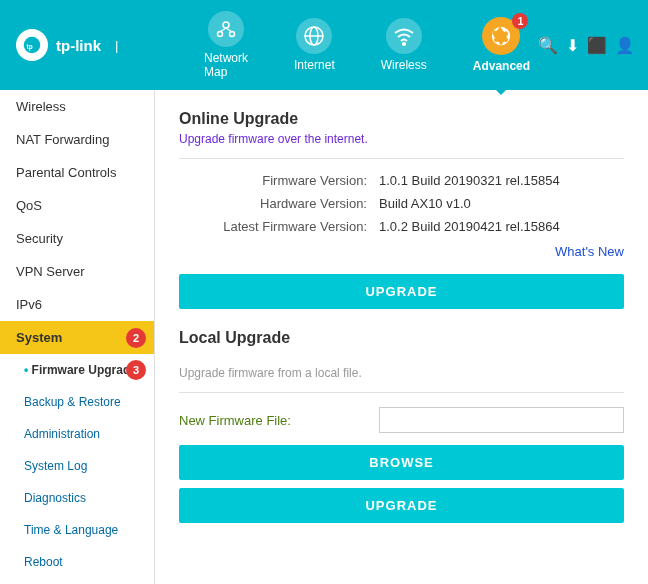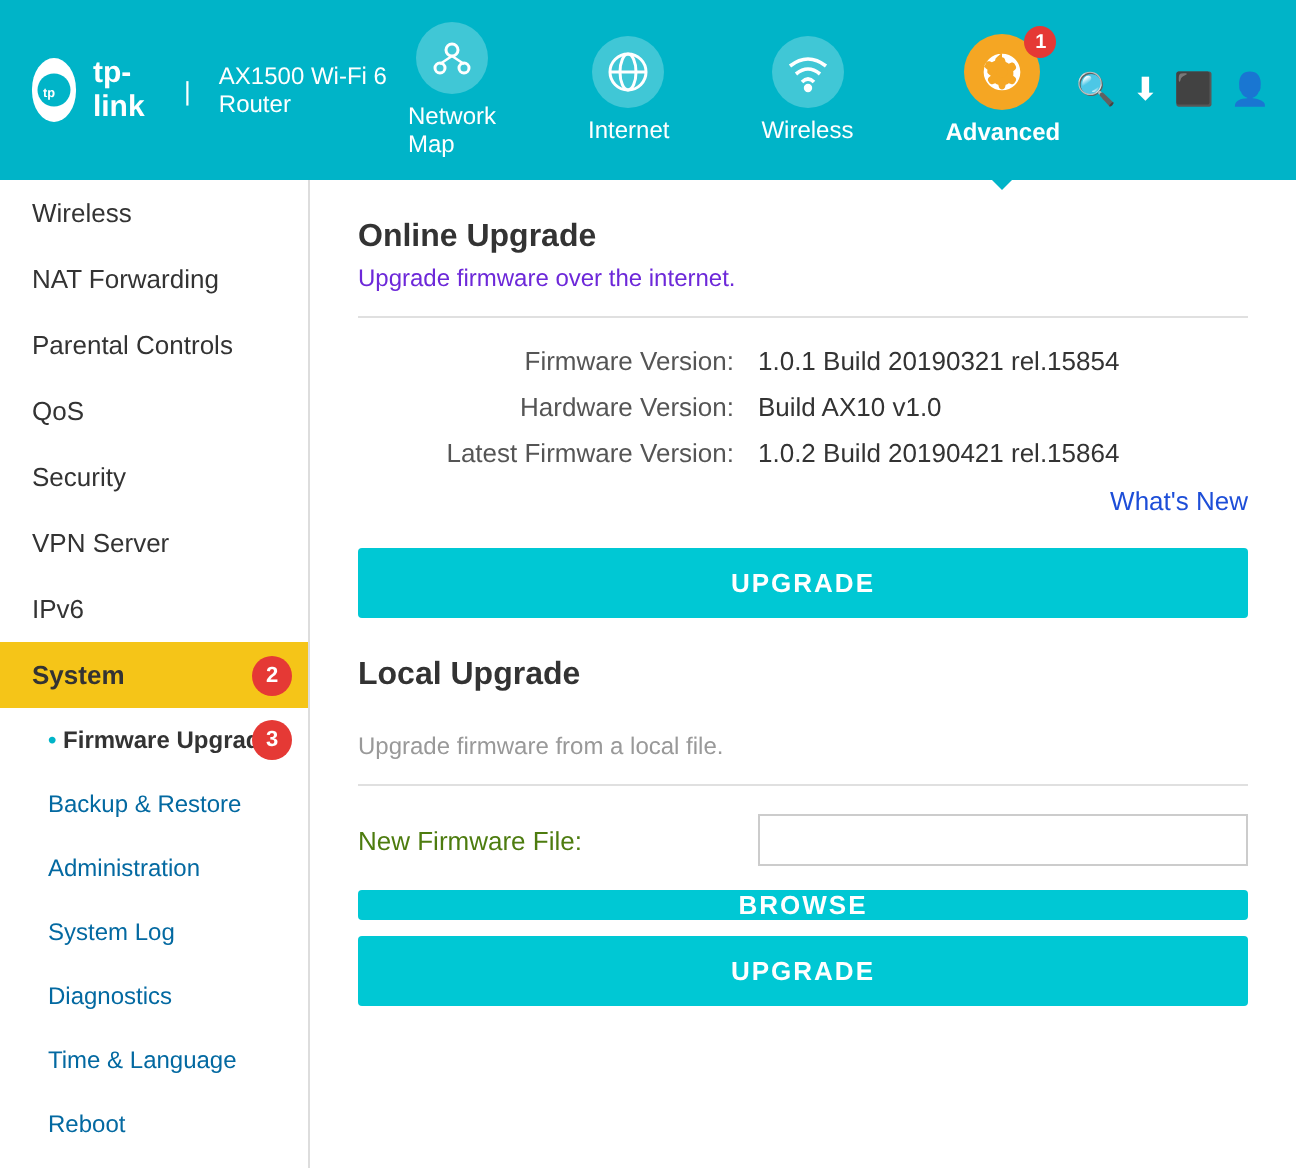--- a/index.html
+++ b/index.html
@@ -195,21 +195,21 @@
       border-radius: 2px;
       letter-spacing: 1px;
       margin-bottom: 20px;
     }
     .btn-browse {
       display: block;
       width: 100%;
       background: #00c8d4;
       color: white;
       border: none;
-      padding: 0;
+      padding: 10px;
       font-size: 13px;
       font-weight: bold;
       cursor: pointer;
       border-radius: 2px;
       letter-spacing: 1px;
       margin-bottom: 8px;
     }
     .section-divider {
       border: none;
       border-top: 1px solid #e0e0e0;
@@ -289,21 +289,20 @@
   <div class="logo-area">
 
     <div class="logo-icon">
       <svg viewBox="0 0 24 24" fill="#00b4c8">
         <circle cx="12" cy="12" r="9" fill="#00b4c8"></circle>
         <text x="6" y="16" font-size="7" fill="white" font-weight="bold">tp</text>
       </svg>
     </div>
     <span style="font-weight:bold;font-size:15px;">tp-link</span>
     <span class="divider-v">|</span>
-    <span style="font-size:12px;">AX1500 Wi-Fi 6 Router</span>
   </div>
 
   <div class="header-nav">
 
     <div class="nav-item">
       <div class="nav-circle" style="background:rgba(255,255,255,0.25);">
         <svg width="24" height="24" viewBox="0 0 24 24" fill="white">
           <circle cx="12" cy="8" r="3" stroke="white" stroke-width="1.5" fill="none"></circle>
           <circle cx="6" cy="17" r="2.5" stroke="white" stroke-width="1.5" fill="none"></circle>
           <circle cx="18" cy="17" r="2.5" stroke="white" stroke-width="1.5" fill="none"></circle>

